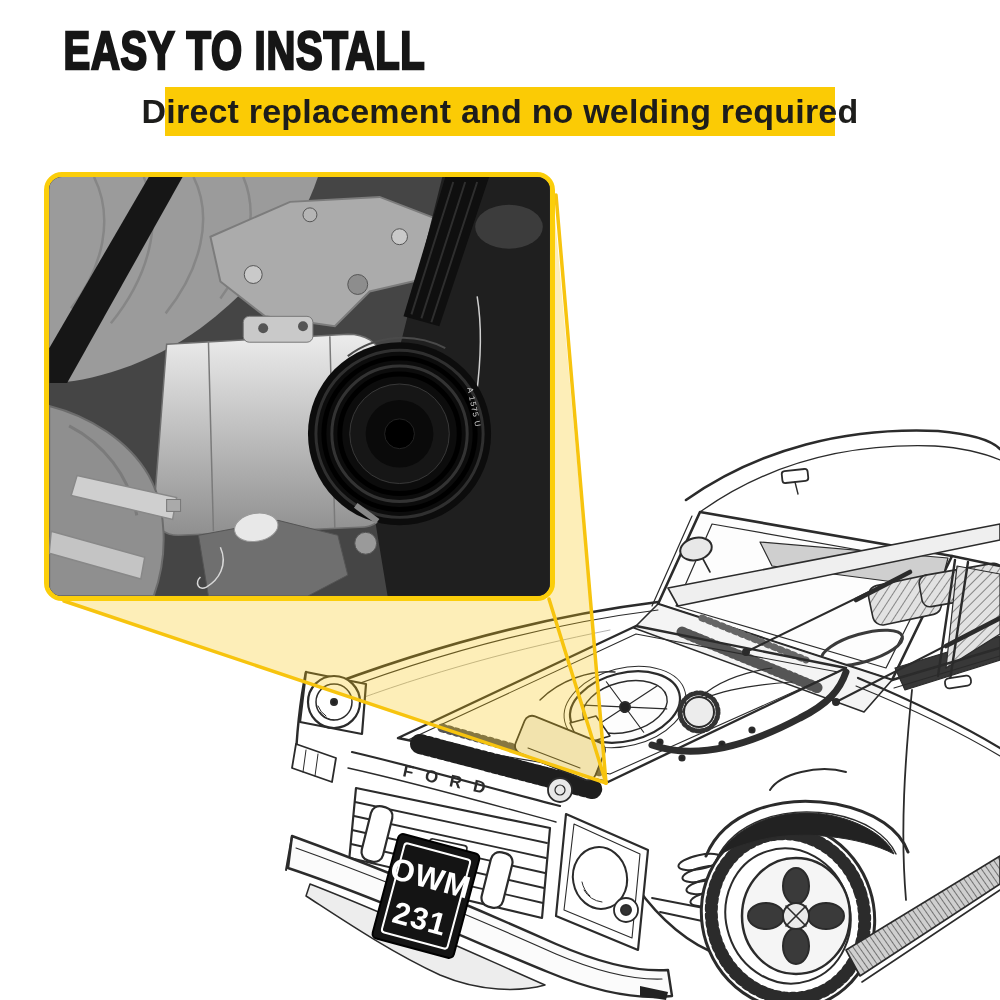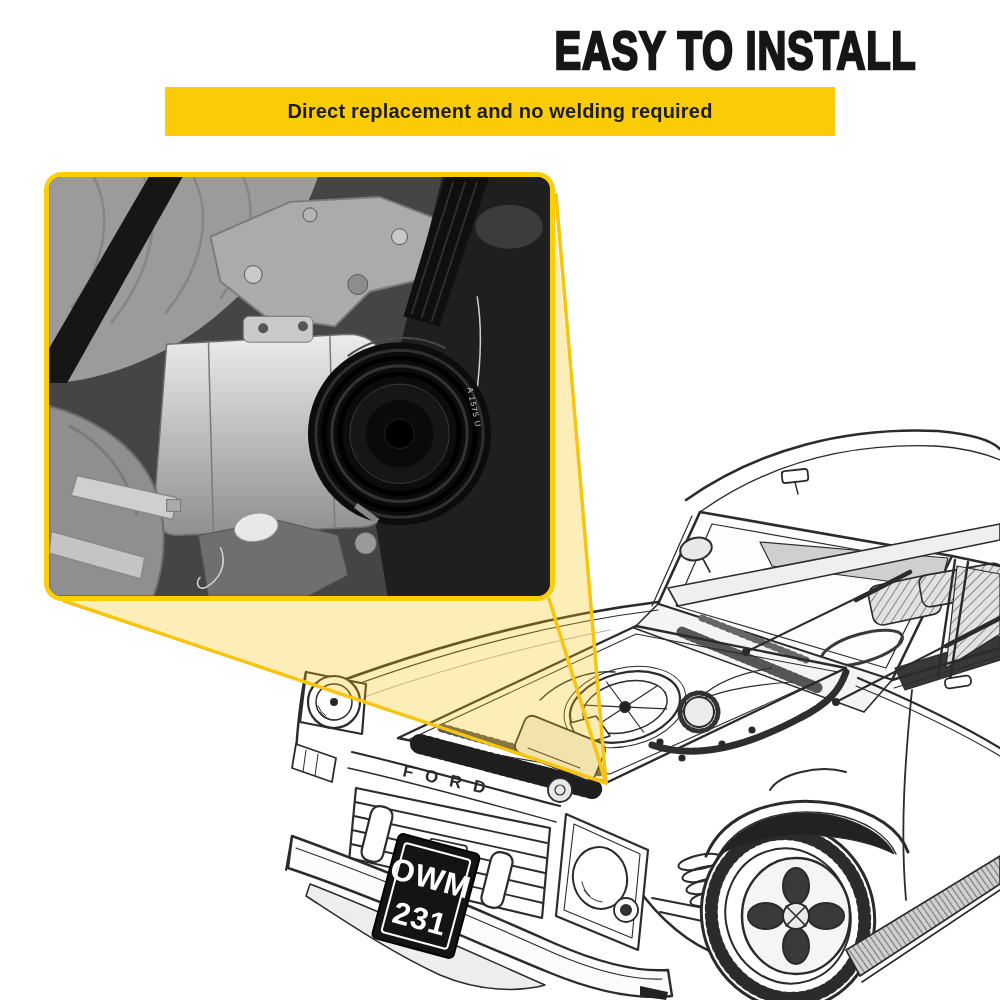--- a/index.html
+++ b/index.html
@@ -1,24 +1,24 @@
 <!DOCTYPE html>
 <html><head>
 <meta charset="utf-8">
 <style>
   html,body{margin:0;padding:0;background:#fff;}
   .canvas{position:relative;width:1000px;height:1000px;background:#ffffff;overflow:hidden;
           font-family:"Liberation Sans",sans-serif;}
   
-  .title-row{position:absolute;left:0;top:22px;width:980px;display:flex;justify-content:flex-end;}
+  .title-row{position:absolute;left:0;top:22px;width:980px;display:flex;justify-content:flex-start;}
   .title{font-weight:bold;font-size:54px;line-height:56px;color:#161616;letter-spacing:1px;
          transform:scaleX(0.74);transform-origin:center;-webkit-text-stroke:2.6px #161616;white-space:nowrap;}
   .banner{position:absolute;left:165px;top:87px;width:670px;height:49px;background:#FBCB05;
           display:flex;align-items:center;justify-content:center;}
-  .banner span{font-weight:bold;font-size:20px;color:#1d1d1b;letter-spacing:.2px;white-space:nowrap;}
+  .banner span{font-weight:bold;font-size:34px;color:#1d1d1b;letter-spacing:.2px;white-space:nowrap;}
   
   svg.car-art{position:absolute;left:0;top:0;width:1000px;height:1000px;}
   svg.beam{position:absolute;left:0;top:0;width:1000px;height:1000px;pointer-events:none;}
   .photo{position:absolute;left:44px;top:172px;width:501px;height:419px;border:5px solid #FBCE0A;
          border-radius:18px;overflow:hidden;background:#2d2d2d;}
   .photo svg{display:block;width:100%;height:100%;}
   text{font-family:"Liberation Sans",sans-serif;}
 </style>
 </head>
 <body>

